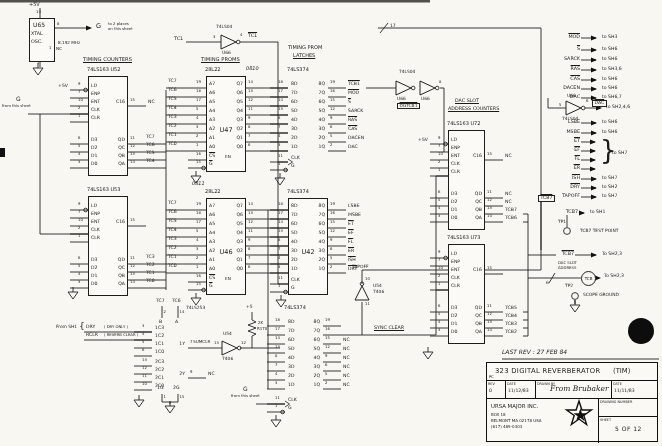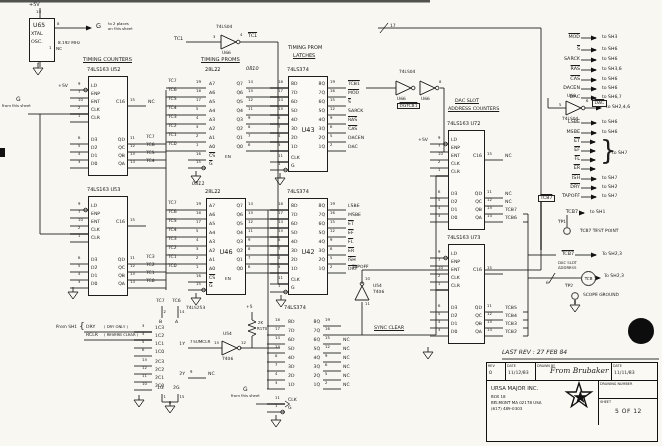--- a/index.html
+++ b/index.html
@@ -356,20 +356,25 @@
       <circle cx="567" cy="231" r="3.4" fill="none" stroke="#222" stroke-width="0.9"></circle>
       <circle cx="575" cy="296" r="3.4" fill="none" stroke="#222" stroke-width="0.9"></circle>
       <circle cx="641" cy="331" r="13" fill="#0d0d0d" stroke="none" stroke-width="0.9"></circle>
       <rect x="0" y="148" width="5" height="9" fill="#111"></rect>
       <rect x="0" y="0" width="430" height="2.5" fill="#1a1a1a" opacity="0.75"></rect>
     </svg>
 
   <span class="lbl it" style="left:502px;top:349px;font-size:6px;">LAST REV : 27 FEB 84</span>
 
   <div class="tblock">
+    <div class="tb-r1">
+      <span class="tb-title">323 DIGITAL REVERBERATOR</span>
+      <span class="tb-tim">(TIM)</span>
+      <span class="tb-pc">PC</span>
+    </div>
     <div class="tb-r2">
       <div class="tb-cell" style="width:19px;">
         <span class="tb-lab">REV</span>
         <span class="tb-val">0</span>
       </div>
       <div class="tb-cell" style="width:30px;">
         <span class="tb-lab">DATE</span>
         <span class="tb-val">11/12/83</span>
       </div>
       <div class="tb-cell" style="width:76px;">
@@ -468,20 +473,23 @@
     <span class="lbl" style="left: 146px; top: 255px; font-size: 4.6px;">TC3</span>
     <span class="lbl" style="left: 108px; top: 266px; font-size: 4.6px; width: 17px; text-align: right;">QC</span>
     <span class="lbl" style="left: 130px; top: 264px; font-size: 3.8px;">12</span>
     <span class="lbl" style="left: 146px; top: 263px; font-size: 4.6px;">TC2</span>
     <span class="lbl" style="left: 108px; top: 274px; font-size: 4.6px; width: 17px; text-align: right;">QB</span>
     <span class="lbl" style="left: 130px; top: 272px; font-size: 3.8px;">13</span>
     <span class="lbl" style="left: 146px; top: 271px; font-size: 4.6px;">TC1</span>
     <span class="lbl" style="left: 108px; top: 282px; font-size: 4.6px; width: 17px; text-align: right;">QA</span>
     <span class="lbl" style="left: 130px; top: 280px; font-size: 3.8px;">14</span>
     <span class="lbl" style="left: 146px; top: 279px; font-size: 4.6px;">TC0</span>
+    <div class="chip" style="left: 206px; top: 76px; width: 40px; height: 96px;">
+      <span class="chip-ref">U47</span>
+    </div>
     <span class="lbl u" style="left: 201px; top: 57px; font-size: 5.2px;">TIMING PROMS</span>
     <span class="lbl" style="left: 205px; top: 67px; font-size: 5px;">28L22</span>
     <span class="lbl" style="left: 209px; top: 82px; font-size: 4.6px;">A7</span>
     <span class="lbl" style="left: 196px; top: 80px; font-size: 3.8px;">19</span>
     <span class="lbl" style="left: 168px; top: 79px; font-size: 4.6px;">TC7</span>
     <span class="lbl" style="left: 209px; top: 91px; font-size: 4.6px;">A6</span>
     <span class="lbl" style="left: 196px; top: 89px; font-size: 3.8px;">18</span>
     <span class="lbl" style="left: 168px; top: 88px; font-size: 4.6px;">TC6</span>
     <span class="lbl" style="left: 209px; top: 100px; font-size: 4.6px;">A5</span>
     <span class="lbl" style="left: 196px; top: 98px; font-size: 3.8px;">17</span>
@@ -562,23 +570,20 @@
     <span class="lbl" style="left: 226px; top: 231px; font-size: 4.6px; width: 17px; text-align: right;">Q4</span>
     <span class="lbl" style="left: 248px; top: 229px; font-size: 3.8px;">11</span>
     <span class="lbl" style="left: 226px; top: 240px; font-size: 4.6px; width: 17px; text-align: right;">Q3</span>
     <span class="lbl" style="left: 248px; top: 238px; font-size: 3.8px;">9</span>
     <span class="lbl" style="left: 226px; top: 249px; font-size: 4.6px; width: 17px; text-align: right;">Q2</span>
     <span class="lbl" style="left: 248px; top: 247px; font-size: 3.8px;">8</span>
     <span class="lbl" style="left: 226px; top: 258px; font-size: 4.6px; width: 17px; text-align: right;">Q1</span>
     <span class="lbl" style="left: 248px; top: 256px; font-size: 3.8px;">7</span>
     <span class="lbl" style="left: 226px; top: 267px; font-size: 4.6px; width: 17px; text-align: right;">Q0</span>
     <span class="lbl" style="left: 248px; top: 265px; font-size: 3.8px;">6</span>
-    <div class="chip" style="left: 288px; top: 76px; width: 40px; height: 96px;">
-      <span class="chip-ref">U43</span>
-    </div>
     <span class="lbl" style="left: 287px; top: 67px; font-size: 5px;">74LS374</span>
     <span class="lbl" style="left: 291px; top: 82px; font-size: 4.6px;">8D</span>
     <span class="lbl" style="left: 278px; top: 80px; font-size: 3.8px;">18</span>
     <span class="lbl" style="left: 291px; top: 91px; font-size: 4.6px;">7D</span>
     <span class="lbl" style="left: 278px; top: 89px; font-size: 3.8px;">17</span>
     <span class="lbl" style="left: 291px; top: 100px; font-size: 4.6px;">6D</span>
     <span class="lbl" style="left: 278px; top: 98px; font-size: 3.8px;">14</span>
     <span class="lbl" style="left: 291px; top: 109px; font-size: 4.6px;">5D</span>
     <span class="lbl" style="left: 278px; top: 107px; font-size: 3.8px;">13</span>
     <span class="lbl" style="left: 291px; top: 118px; font-size: 4.6px;">4D</span>

